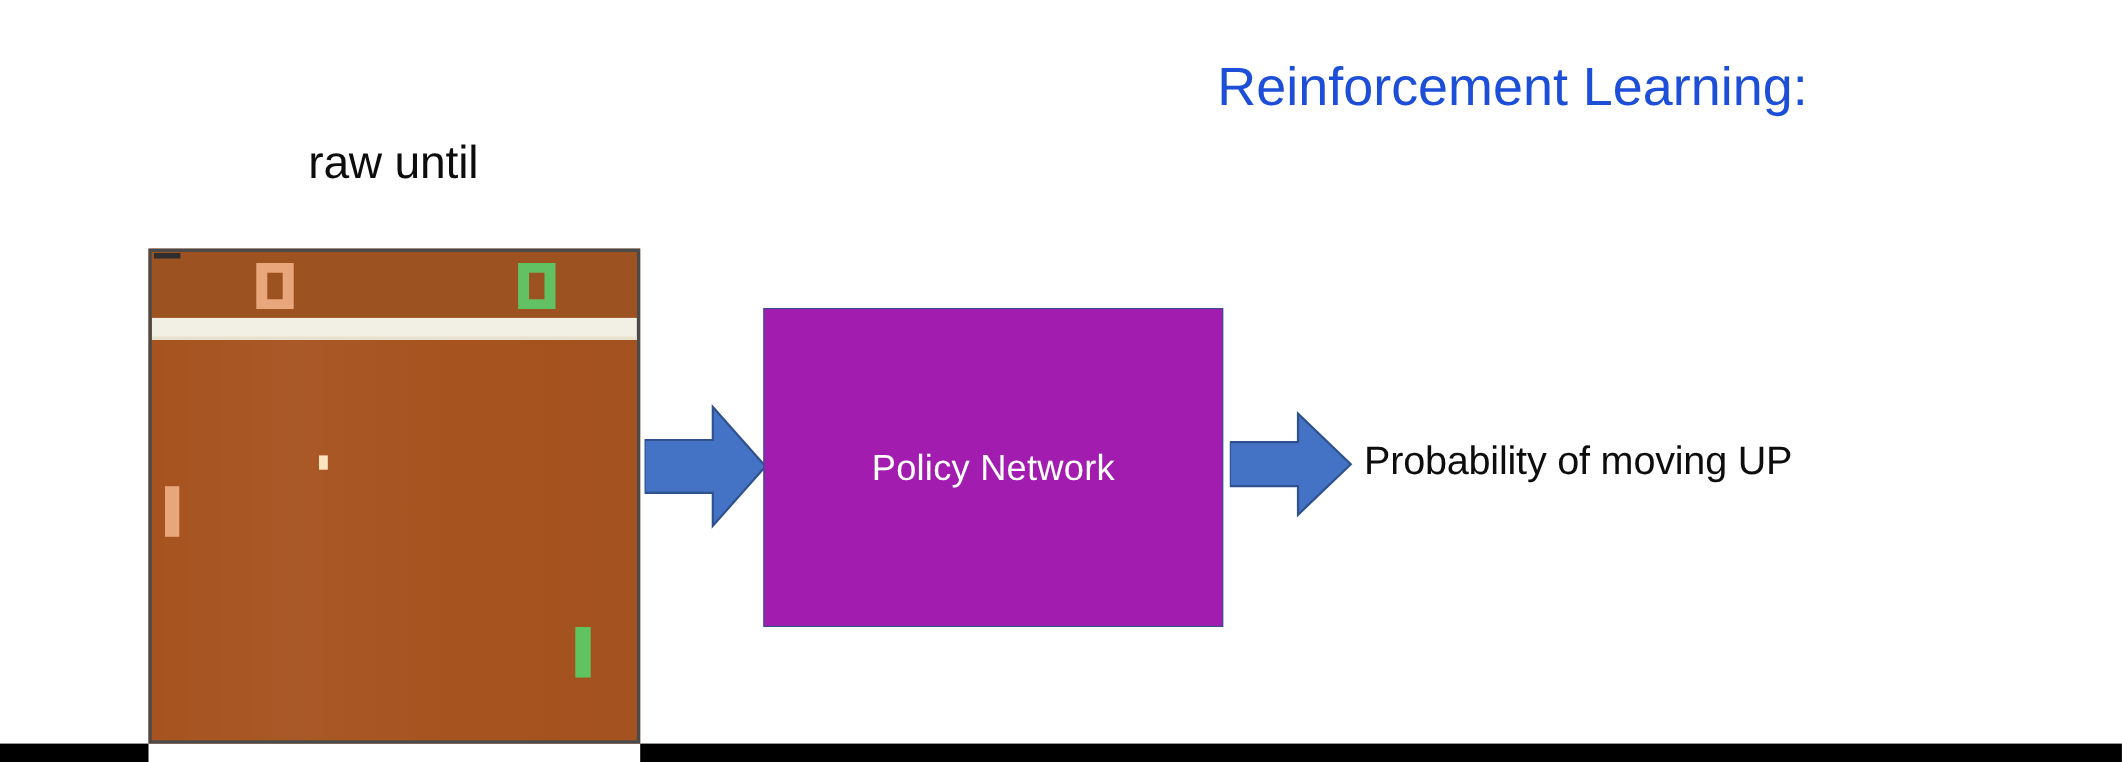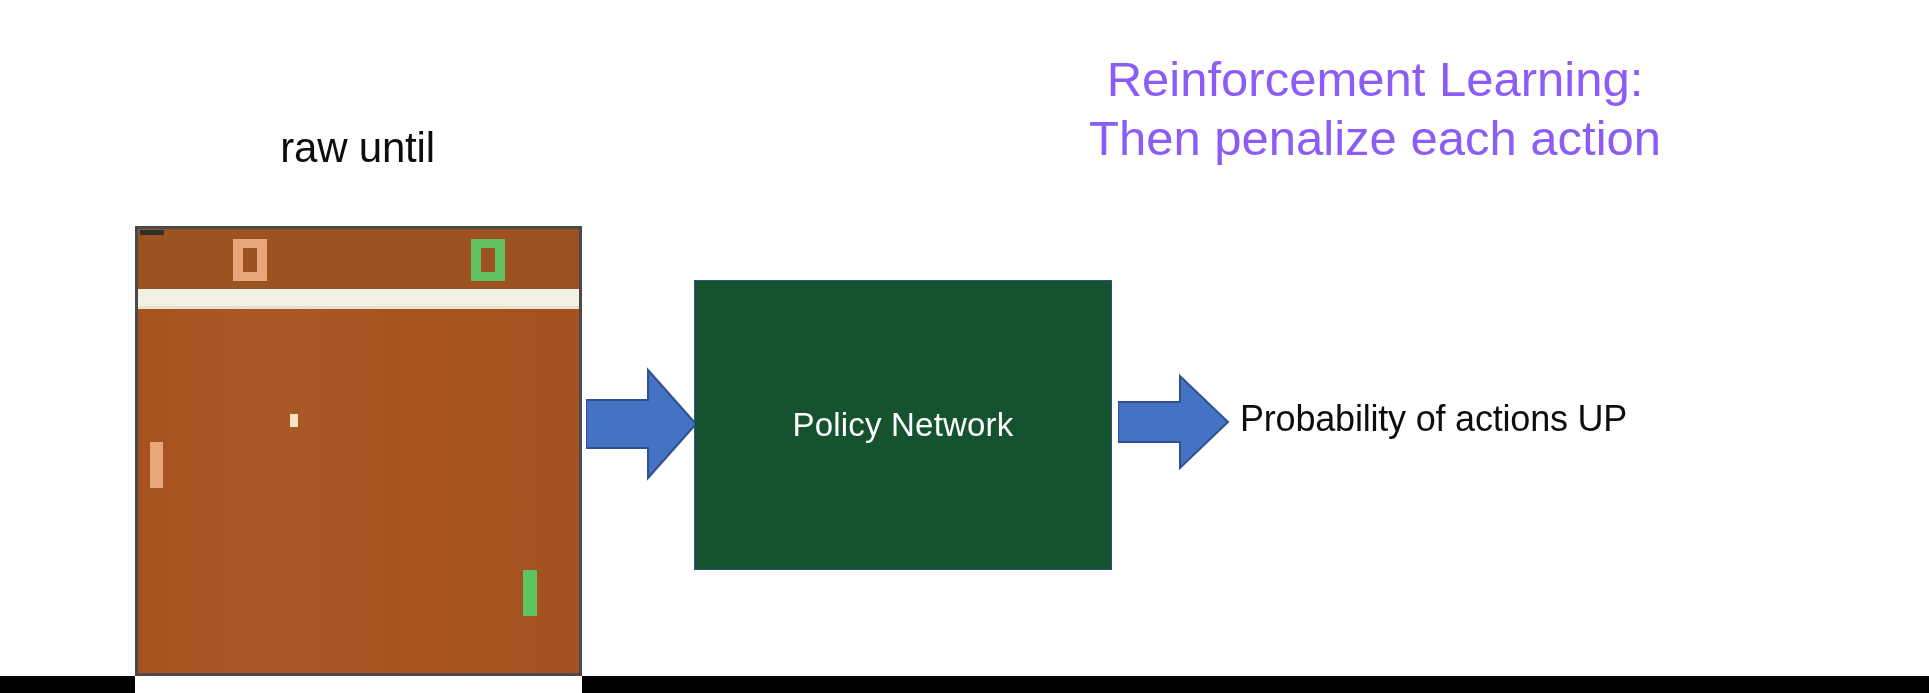--- a/index.html
+++ b/index.html
@@ -130,21 +130,21 @@
     background: #2e2e2e;
   }
 
   
   #headline {
     position: absolute;
     left: 830px;
     top: 50px;
     width: 1090px;
     text-align: center;
-    color: #8b5cf6;
+    color: #1d4ed8;
     font-family: "Liberation Sans", sans-serif;
     font-size: 49px;
     line-height: 59px;
     white-space: nowrap;
   }
   #headline .hl-line { display: block; }
 
   
   .arrow {
     position: absolute;
@@ -154,21 +154,21 @@
   #arrow-input  { left: 586px;  top: 364px; }
   #arrow-output { left: 1118px; top: 372px; }
 
   
   #policy-box {
     position: absolute;
     left: 694px;
     top: 280px;
     width: 418px;
     height: 290px;
-    background: #14532d;
+    background: #a21caf;
     border: 1px solid #2f528f;
     box-sizing: border-box;
     display: flex;
     align-items: center;
     justify-content: center;
   }
   #policy-box-label {
     color: #ffffff;
     font-size: 33px;
     font-family: "Liberation Sans", sans-serif;
@@ -211,37 +211,36 @@
     <div id="score-left" class="score-digit"></div>
     <div id="score-right" class="score-digit"></div>
     <div id="paddle-left"></div>
     <div id="paddle-right"></div>
     <div id="ball"></div>
     <div id="frame-nub"></div>
   </div>
 
   <div id="headline">
     <span class="hl-line">Reinforcement Learning:</span>
-    <span class="hl-line">Then penalize each action</span>
   </div>
 
   <div id="arrow-input" class="arrow">
     <svg width="112" height="120" viewBox="0 0 112 120" xmlns="http://www.w3.org/2000/svg">
       <polygon points="0,36 62,36 62,6 110,60 62,114 62,84 0,84" fill="#4472c4" stroke="#2f528f" stroke-width="2"></polygon>
     </svg>
   </div>
 
   <div id="policy-box">
     <span id="policy-box-label">Policy Network</span>
   </div>
 
   <div id="arrow-output" class="arrow">
     <svg width="112" height="100" viewBox="0 0 112 100" xmlns="http://www.w3.org/2000/svg">
       <polygon points="0,30 62,30 62,4 110,50 62,96 62,70 0,70" fill="#4472c4" stroke="#2f528f" stroke-width="2"></polygon>
     </svg>
   </div>
 
-  <div id="output-label">Probability of actions UP</div>
+  <div id="output-label">Probability of moving UP</div>
 
   <div id="black-bar-left" class="black-bar"></div>
   <div id="black-bar-right" class="black-bar"></div>
 
 </div>
 
 </body></html>

